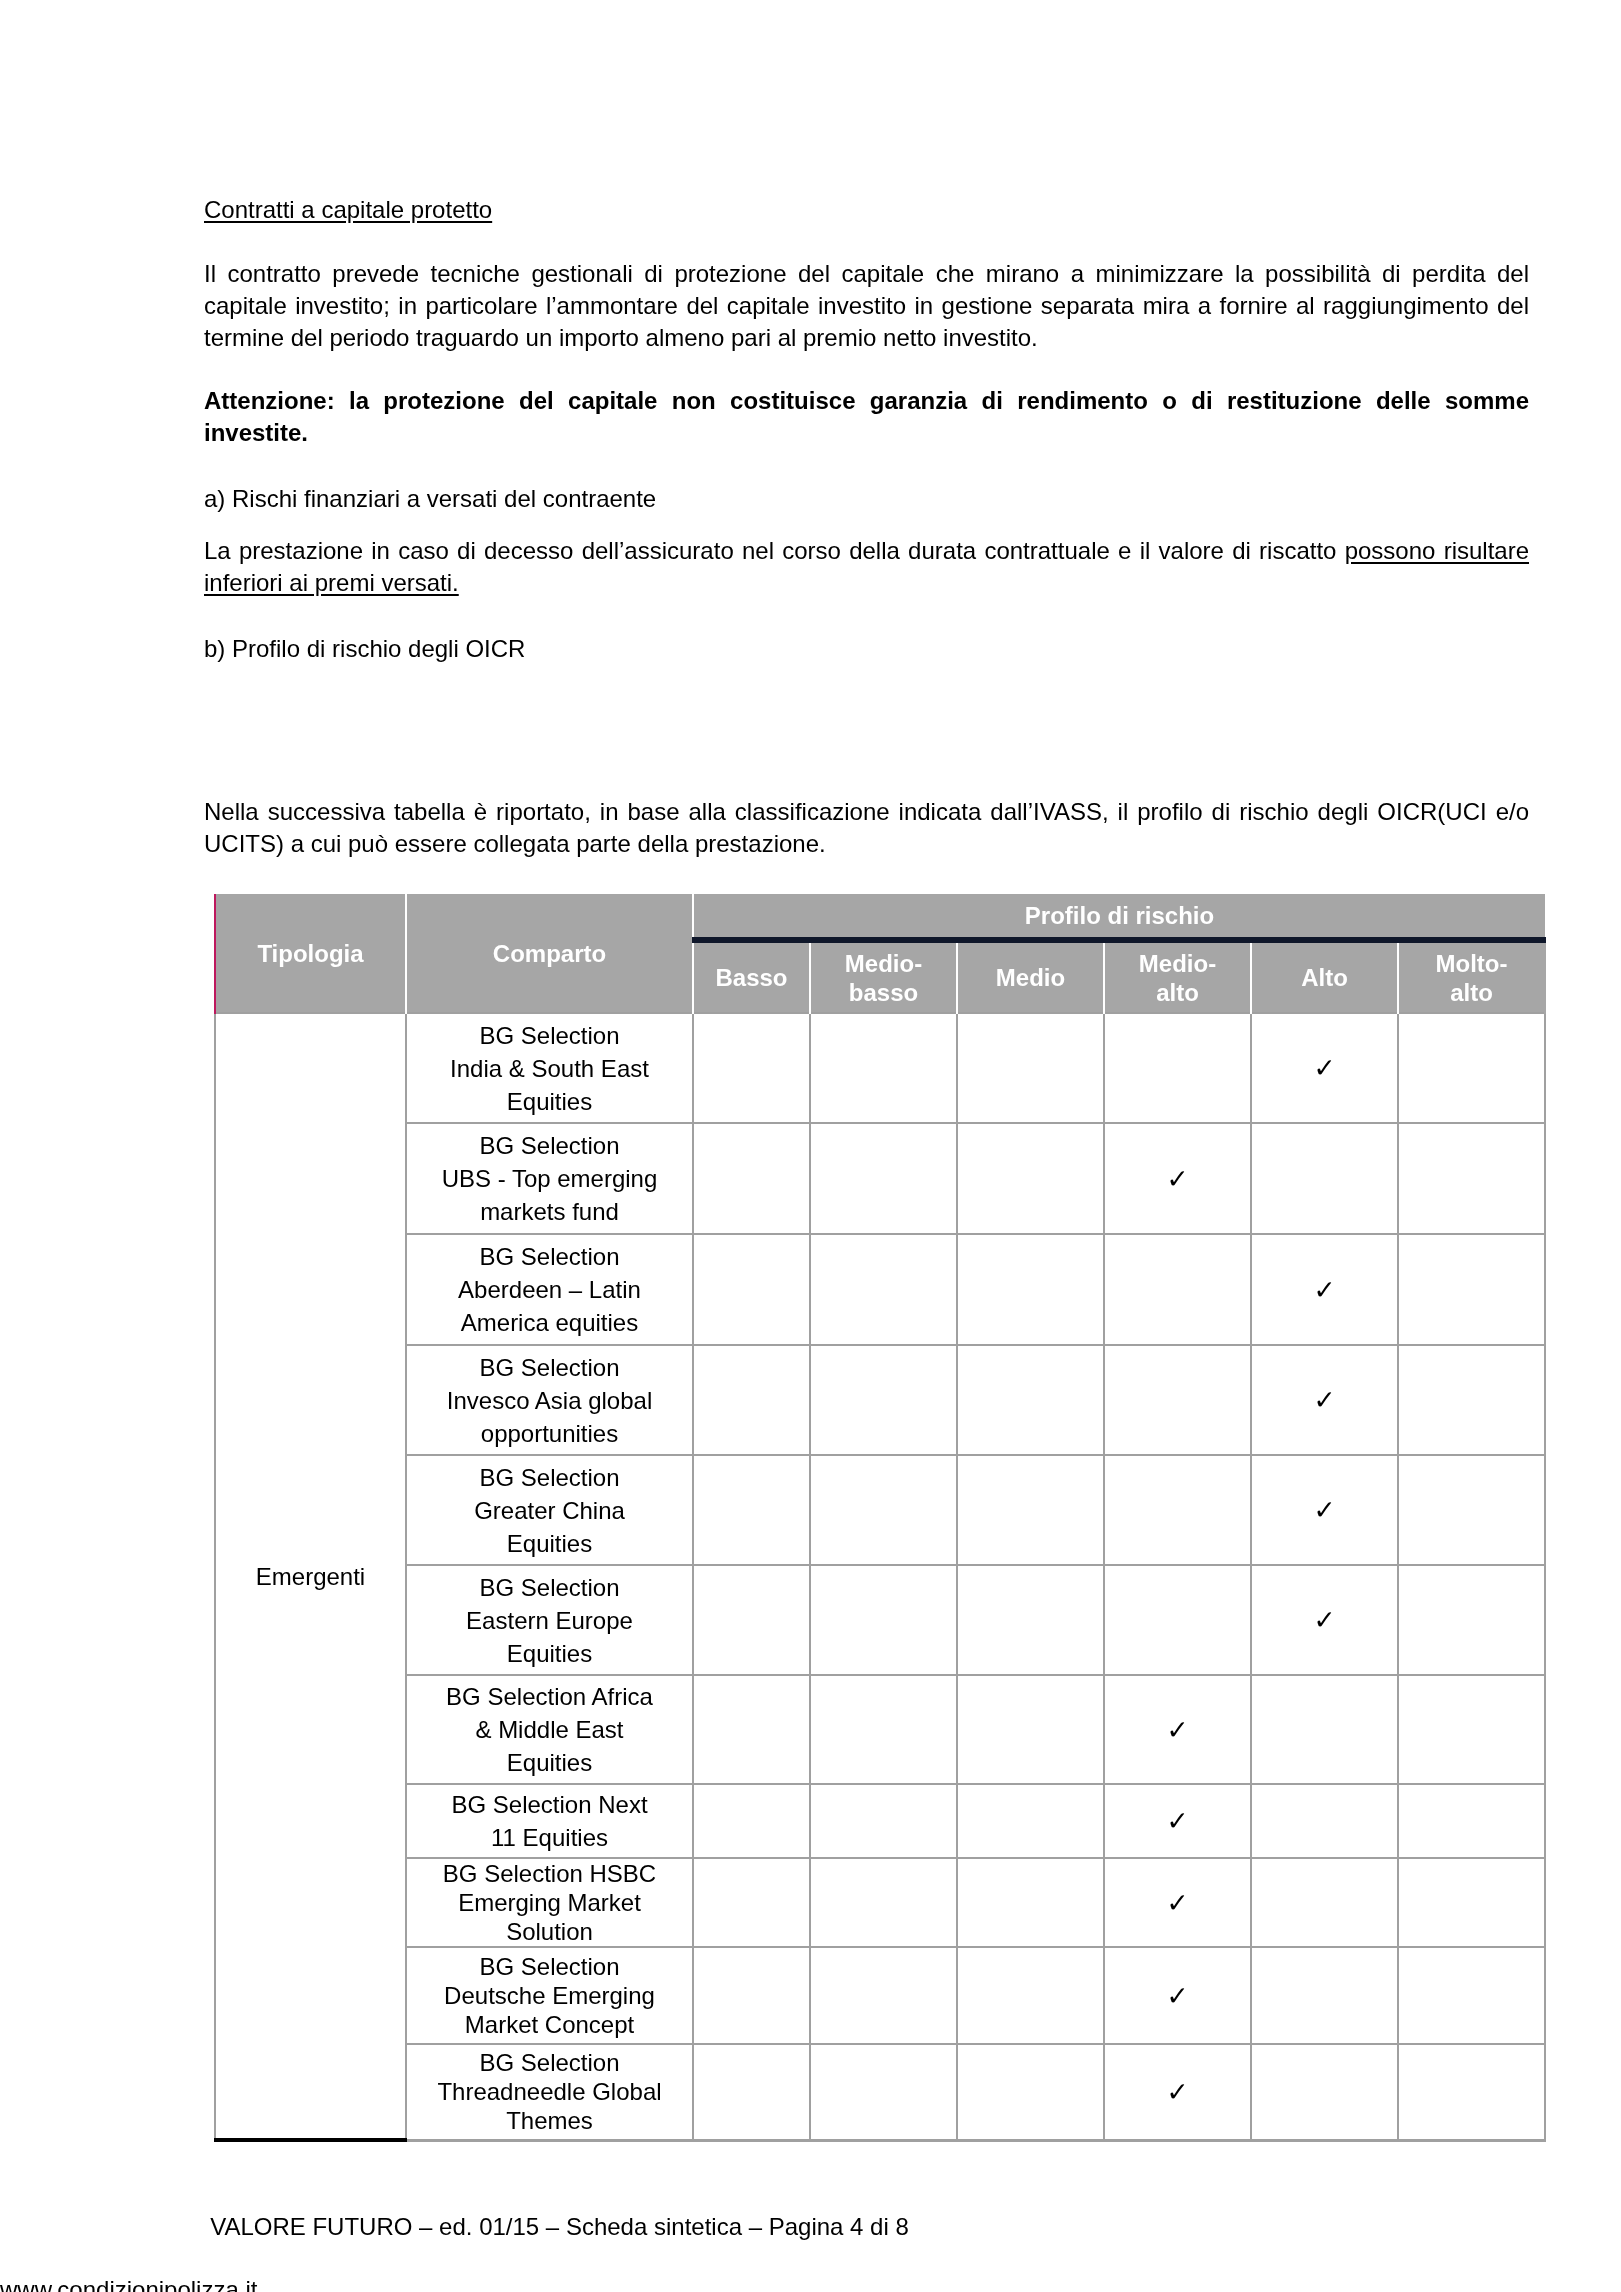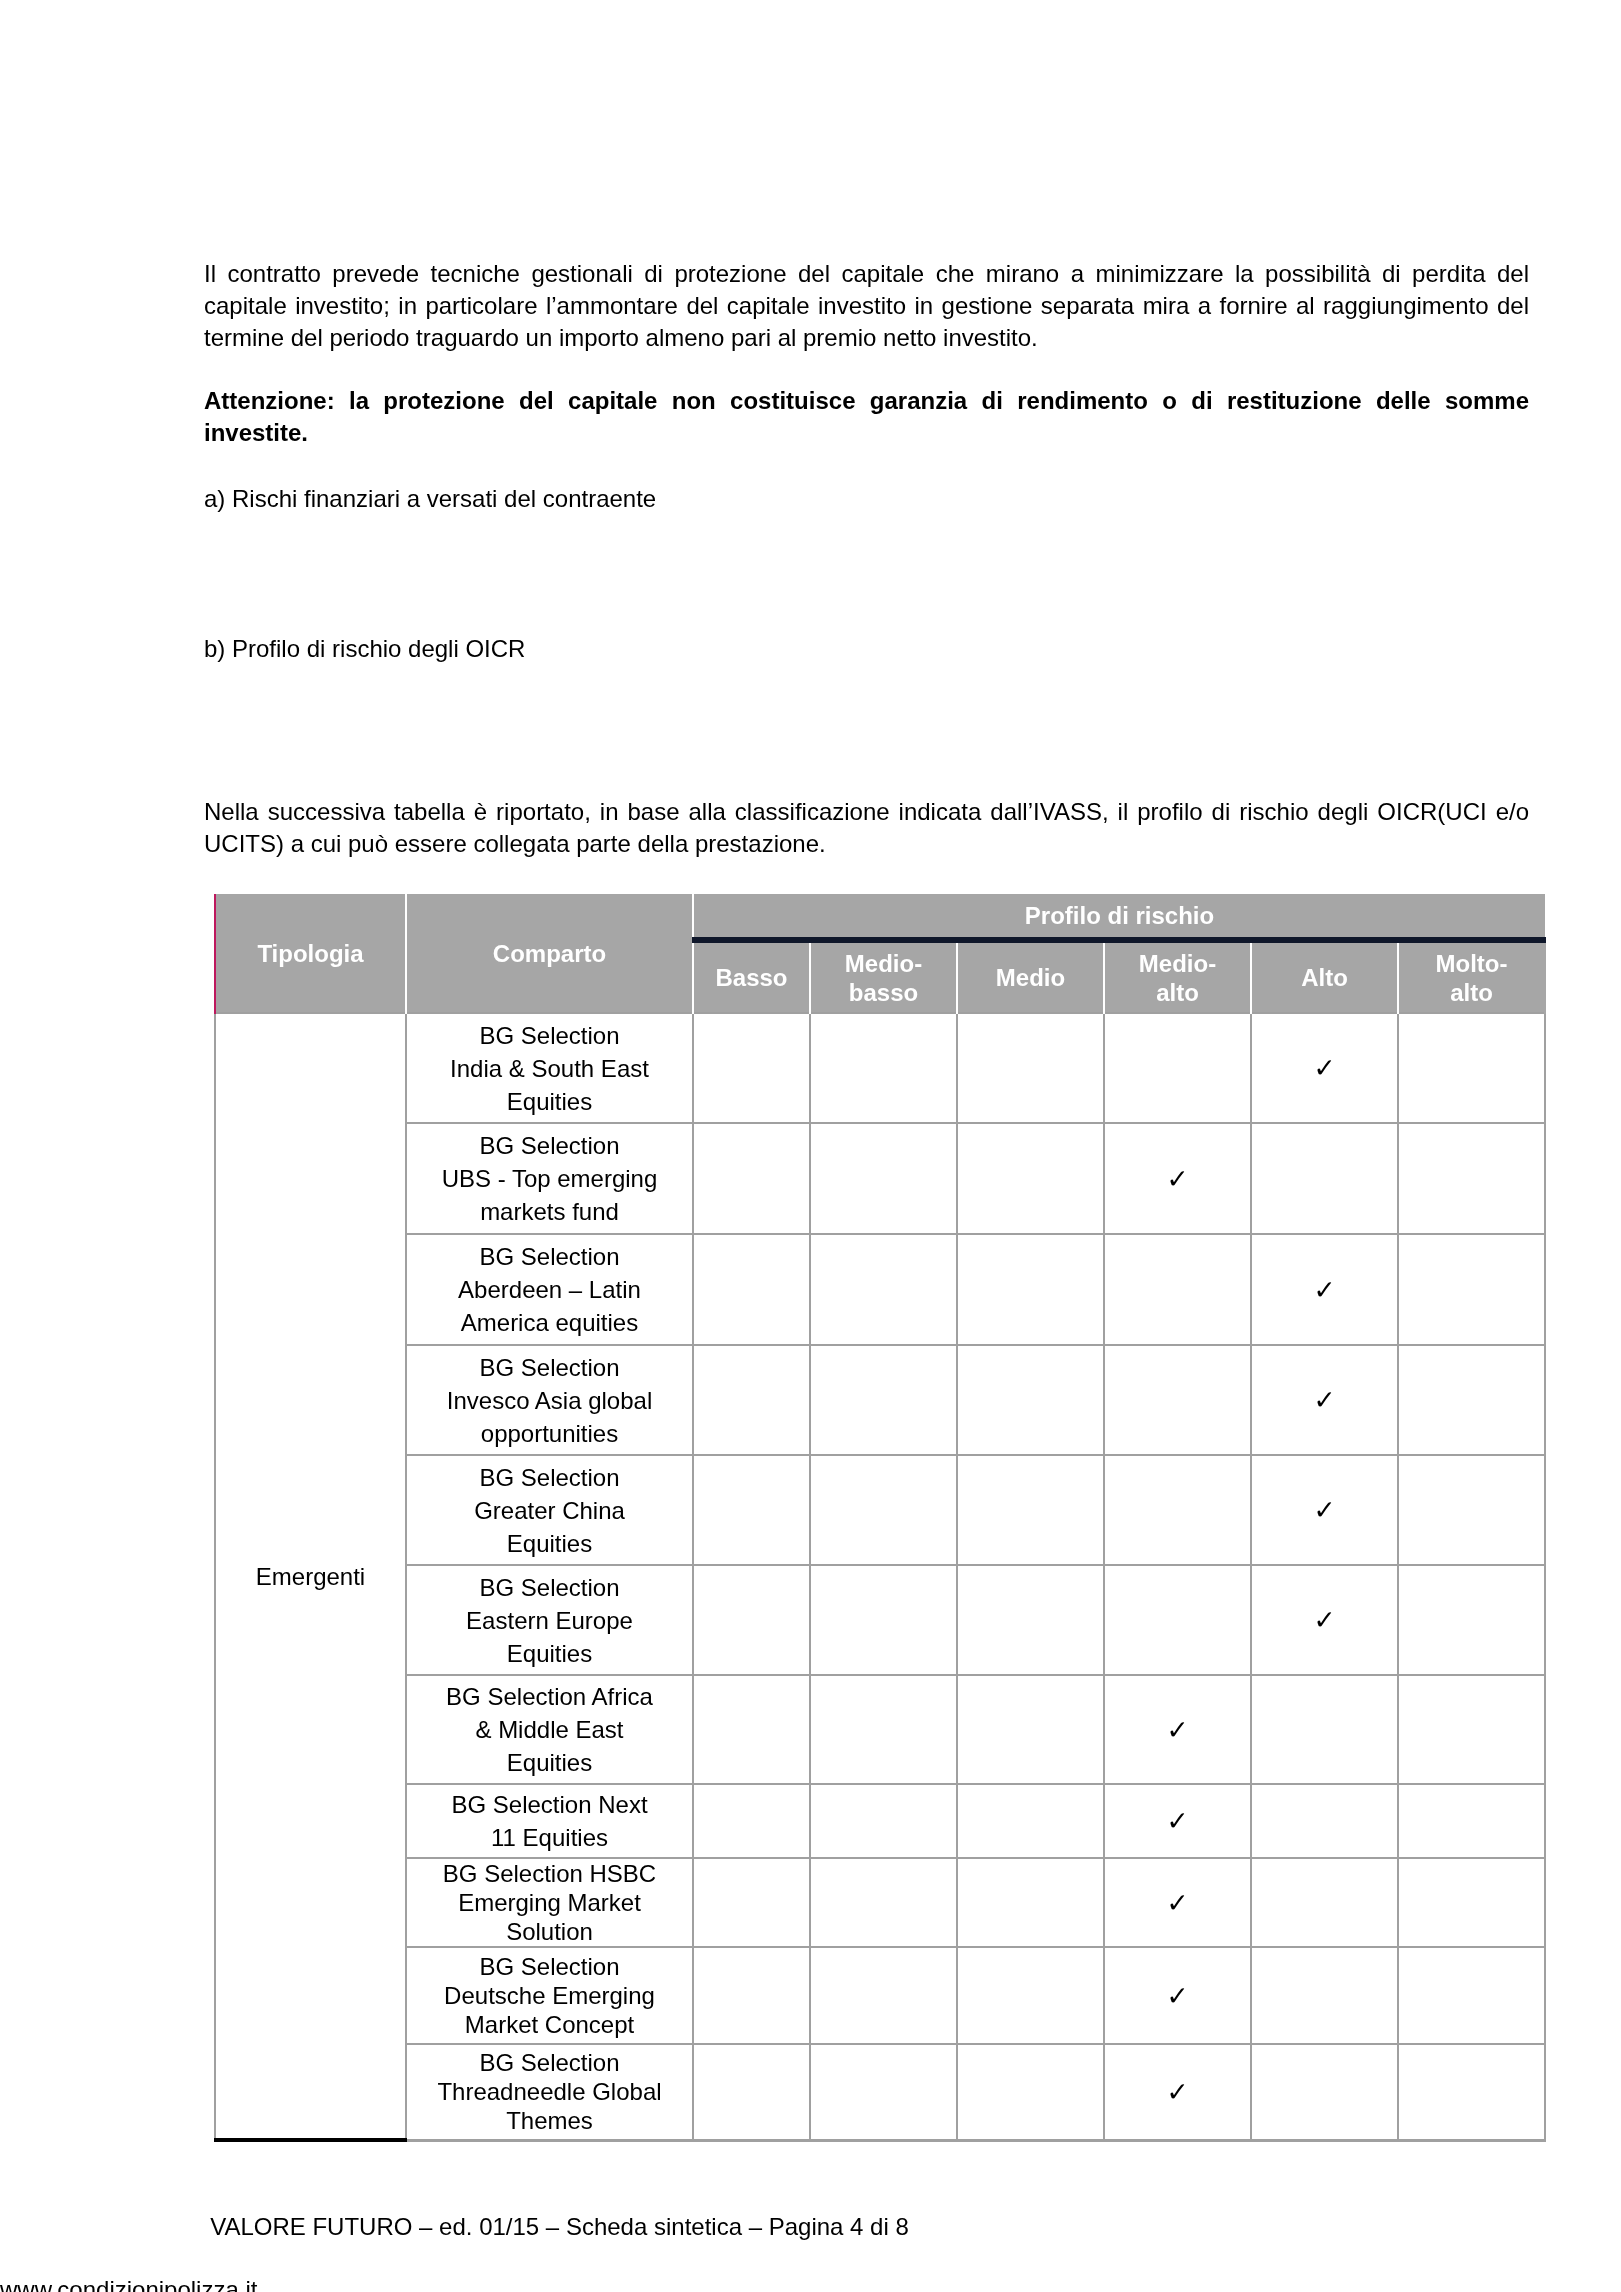--- a/index.html
+++ b/index.html
@@ -30,27 +30,29 @@
   .footer { position: absolute; left: 0; width: 1078px; top: 2213px; text-align: center;
             font-size: 24px; padding-left: 0; }
   .footer span { display: inline-block; margin-left: 0; }
   .site { position: absolute; left: 0; top: 2276px; font-size: 24px; line-height: 27.4px; }
 </style>
 </head>
 <body>
 
 <div class="page">
 
+  <div class="txt u" style="top:194px;">Contratti a capitale protetto</div>
 
   <div class="txt just" style="top:258px;">Il contratto prevede tecniche gestionali di protezione del capitale che mirano a minimizzare la possibilità di perdita del capitale investito; in particolare l’ammontare del capitale investito in gestione separata mira a fornire al raggiungimento del termine del periodo traguardo un importo almeno pari al premio netto investito.</div>
 
   <div class="txt just b" style="top:385px;">Attenzione: la protezione del capitale non costituisce garanzia di rendimento o di restituzione delle somme investite.</div>
 
   <div class="txt" style="top:483px;">a) Rischi finanziari a versati del contraente</div>
 
+  <div class="txt just" style="top:535px;"><span>La prestazione in caso di decesso dell’assicurato nel corso della durata contrattuale e il valore di riscatto </span><span class="u">possono risultare inferiori ai premi versati.</span></div>
 
   <div class="txt" style="top:633px;">b) Profilo di rischio degli OICR</div>
 
 
   <div class="txt just" style="top:796px;">Nella successiva tabella è riportato, in base alla classificazione indicata dall’IVASS, il profilo di rischio degli OICR(UCI e/o UCITS) a cui può essere collegata parte della prestazione.</div>
 
   <table class="risk">
     <colgroup>
       <col style="width:191px">
         <col style="width:287px">

